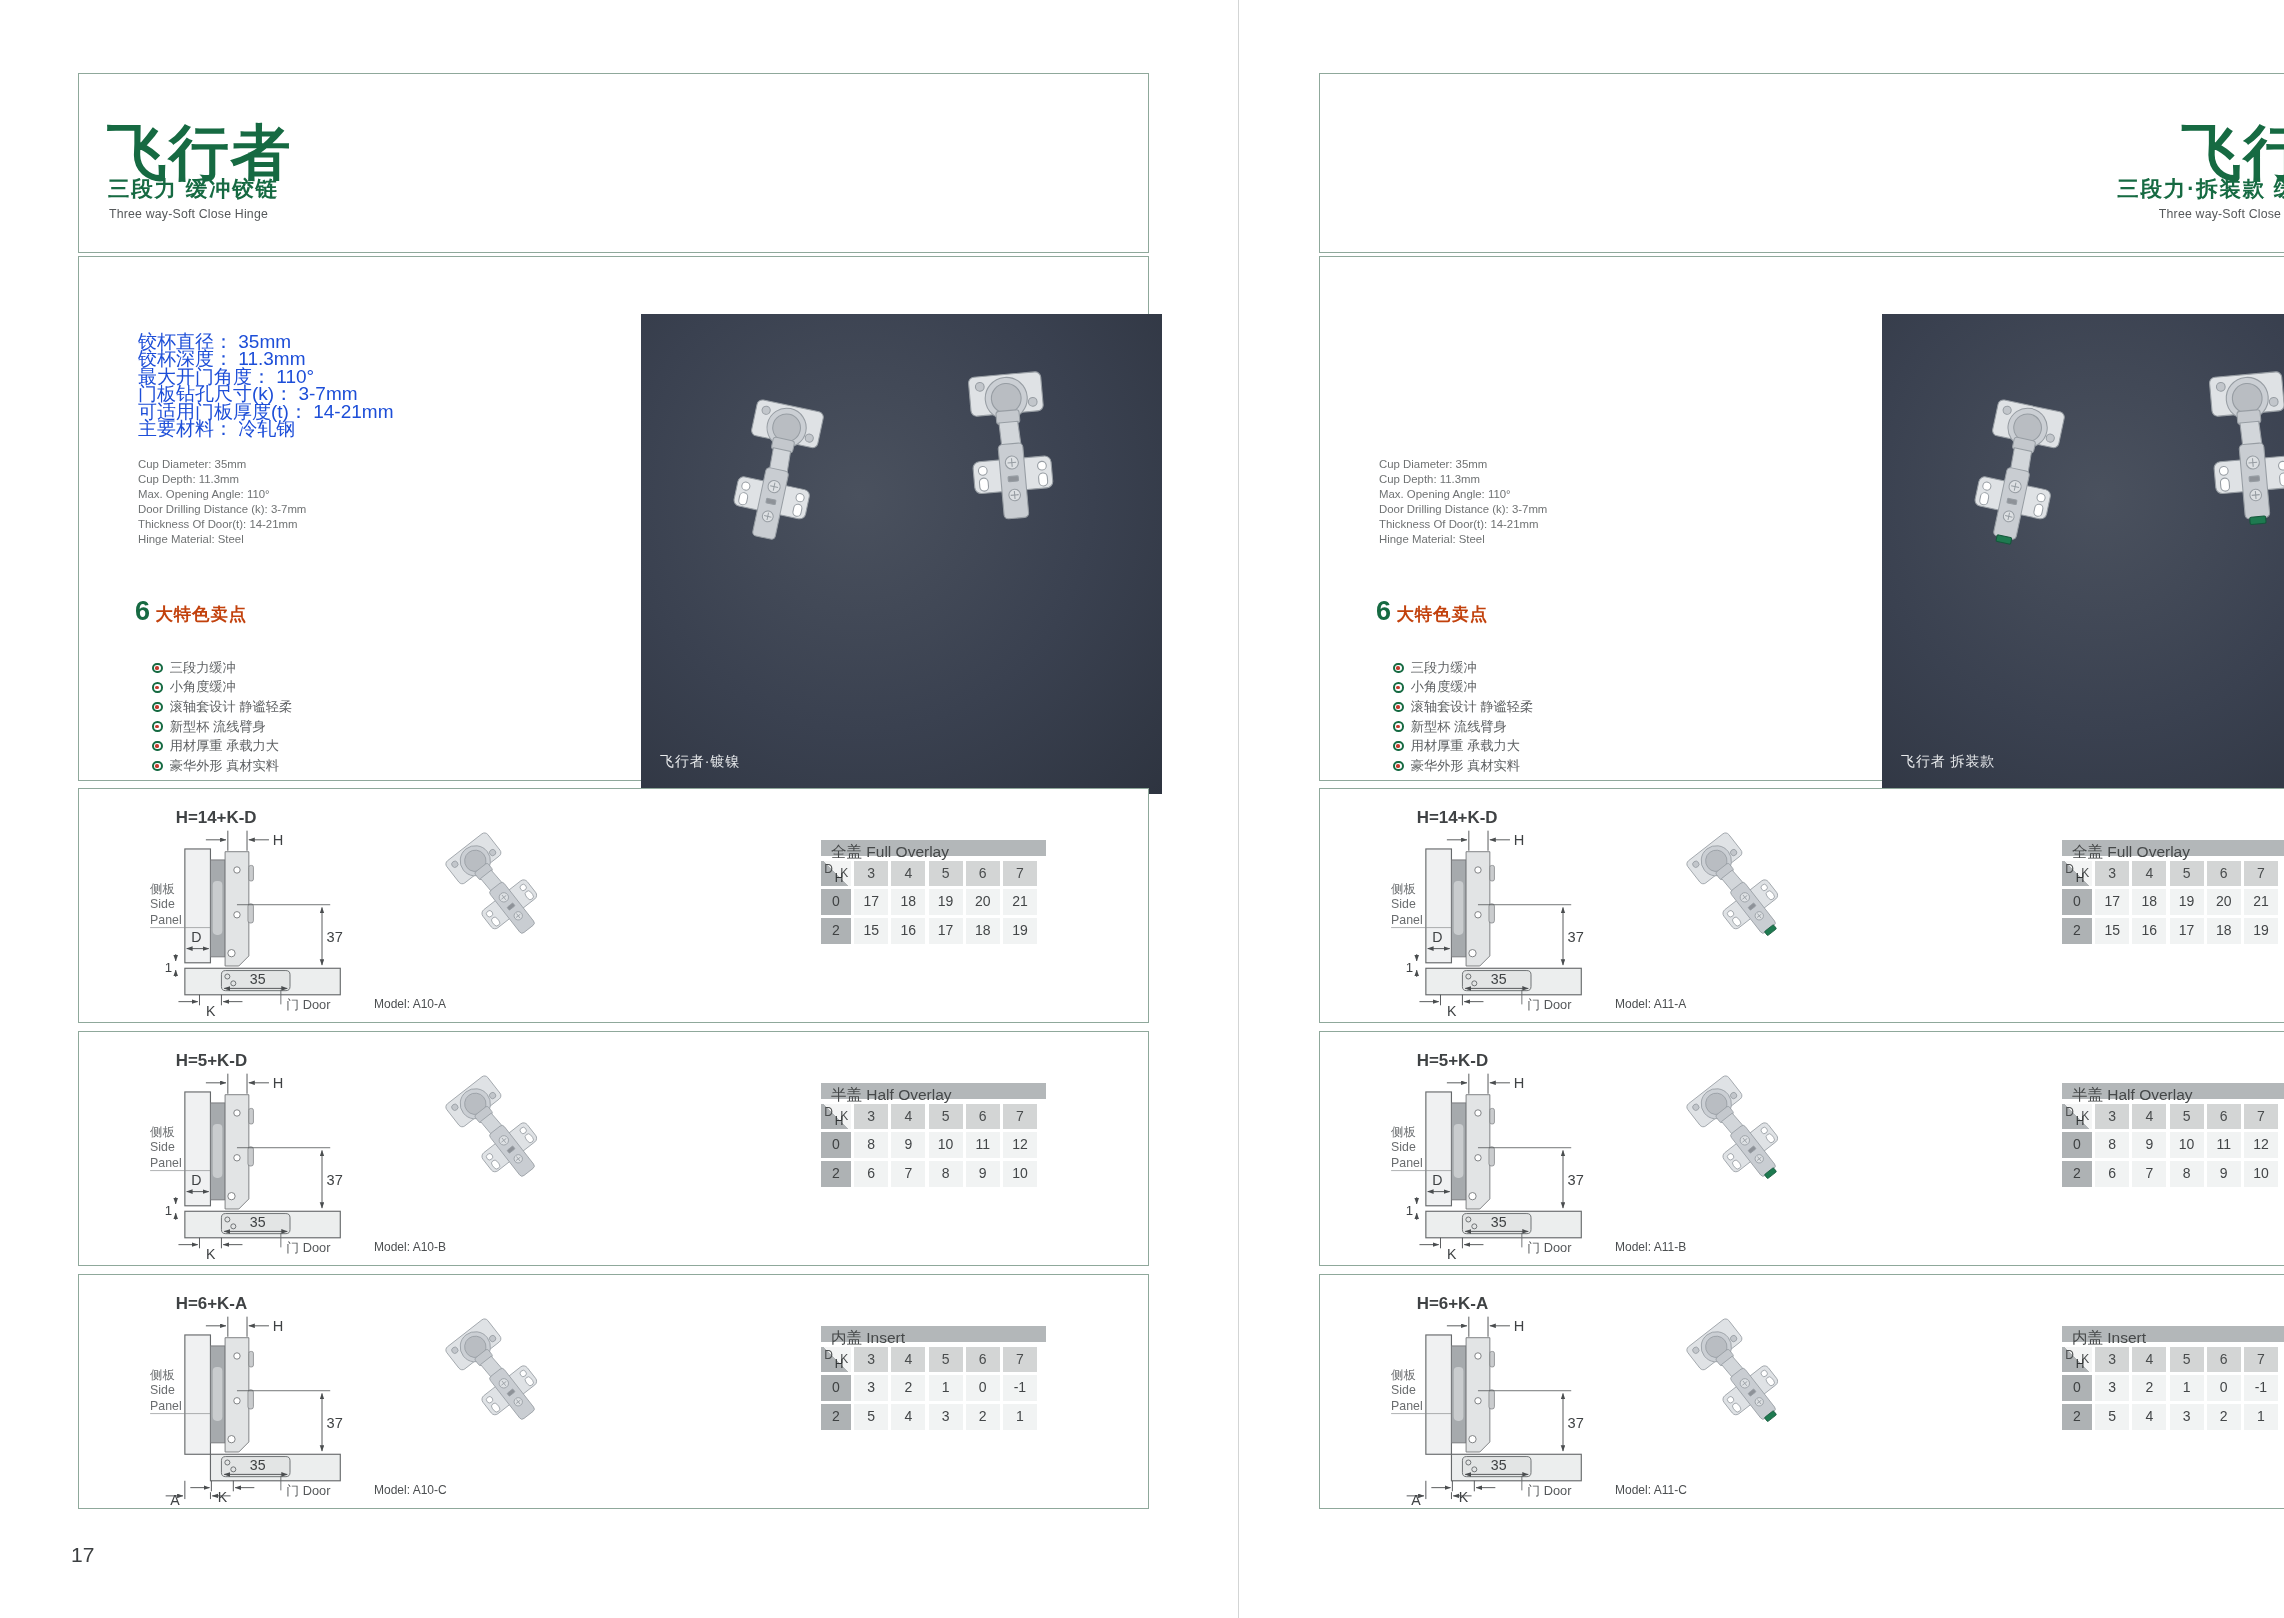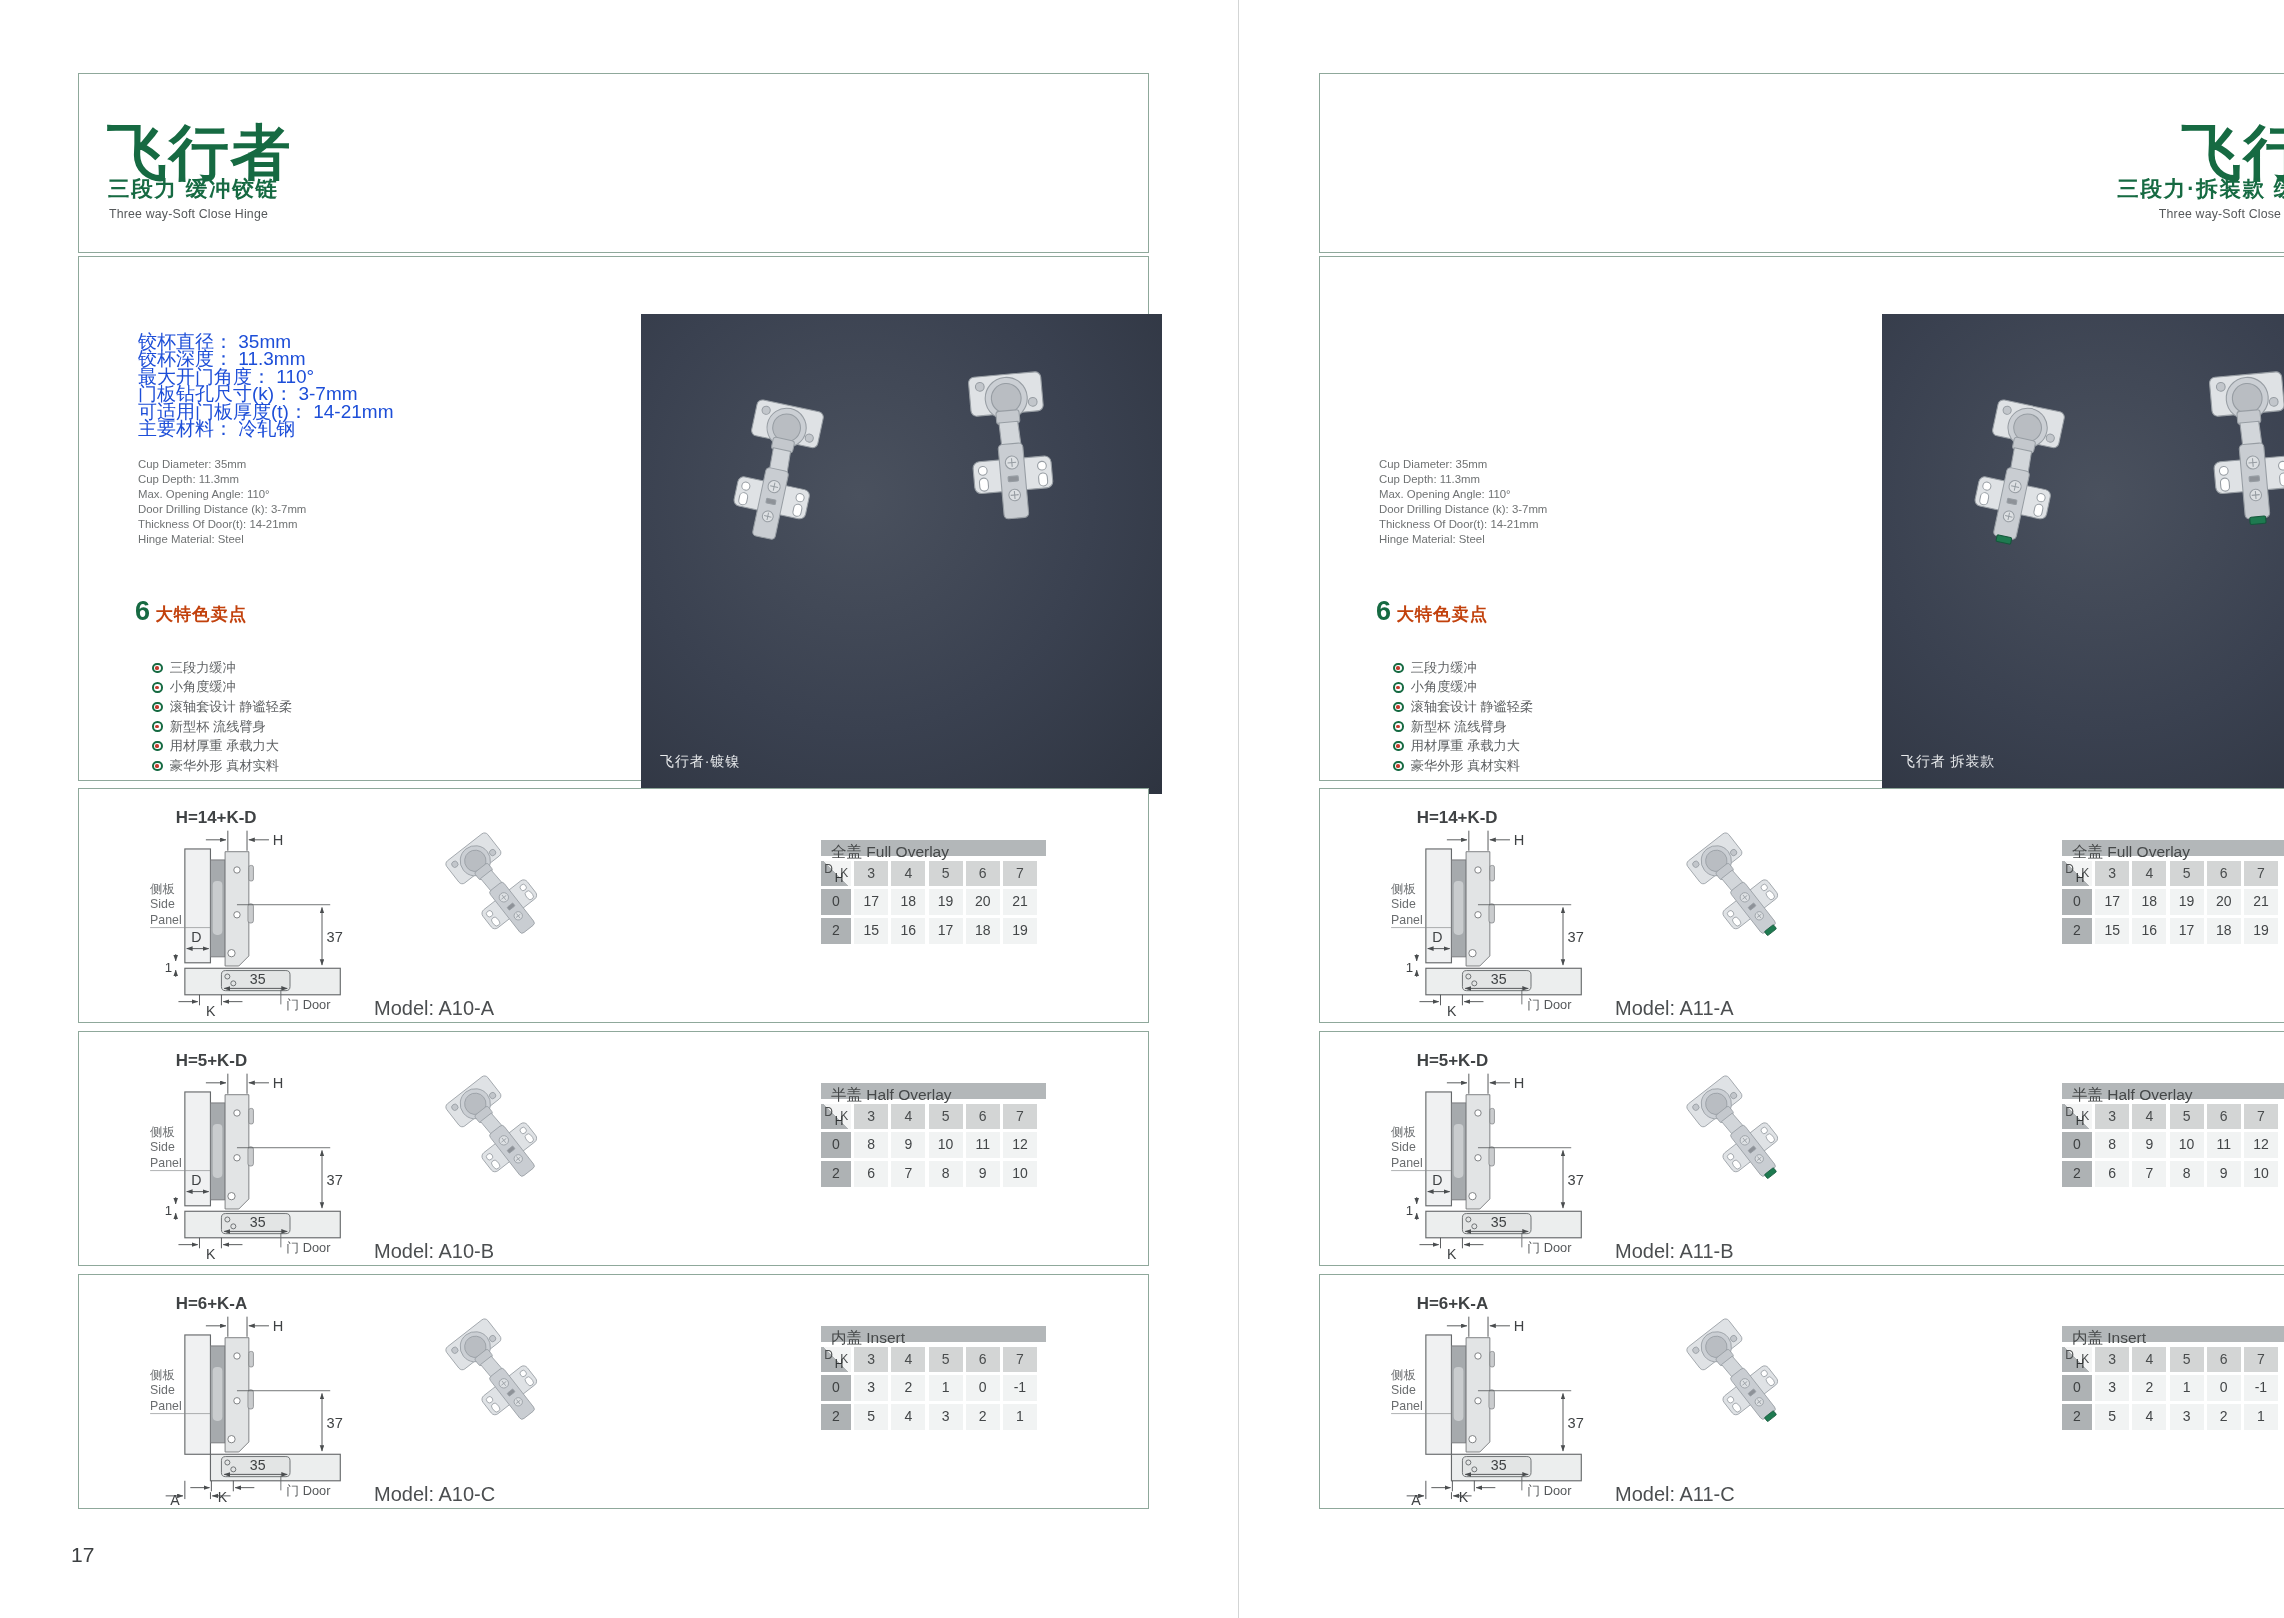--- a/index.html
+++ b/index.html
@@ -35,21 +35,21 @@
   .bullet::after{content:"";position:absolute;left:50%;top:50%;width:3.7px;height:3.7px;margin:-1.8px 0 0 -1.8px;background:#c23b2e;border-radius:50%;}
   
   figure.photo{position:absolute;left:546px;top:41px;width:521px;height:480px;margin:16px;}
   .photo-canvas{position:absolute;left:0;top:0;right:0;bottom:0;overflow:hidden;
     background:radial-gradient(circle at 42% 38%, #4a515e 0%, #3a4150 55%, #2e3440 100%);}
   .photo-hinge{position:absolute;}
   figcaption{position:absolute;left:19px;bottom:23px;font-size:14px;color:#e9ebed;letter-spacing:0.9px;}
   
   .diagram-wrap{position:absolute;left:51px;top:15.5px;width:224px;height:215px;}
   .row-photo{position:absolute;left:292px;top:2.7px;width:256px;height:203px;display:flex;align-items:center;justify-content:center;}
-  .model-label{position:absolute;left:295px;top:208px;font-size:20px;color:#4b4e50;}
+  .model-label{position:absolute;left:295px;top:208px;font-size:12px;color:#4b4e50;}
   
   .spec-table{position:absolute;left:742px;top:51px;width:225px;}
   .tbl-title{height:16px;line-height:24px;background:#b3b7b9;color:#454849;font-size:15.5px;padding-left:10px;box-sizing:border-box;}
   .tbl-grid{display:grid;grid-template-columns:30px repeat(5,34px);gap:3.2px;margin-top:4.6px;}
   .cell{height:25.6px;line-height:25.6px;text-align:center;font-size:14px;color:#434648;}
   .khead{background:#d3d5d5;color:#4a4d4e;}
   .rowhead{background:#aeb2b4;color:#3f4243;}
   .data{background:#f1f3f3;}
   .corner{position:relative;background:linear-gradient(45deg,#aeb2b4 49.4%,#f3f4f4 50%);}
   .corner span{position:absolute;line-height:1;font-size:12px;color:#3f4243;}

